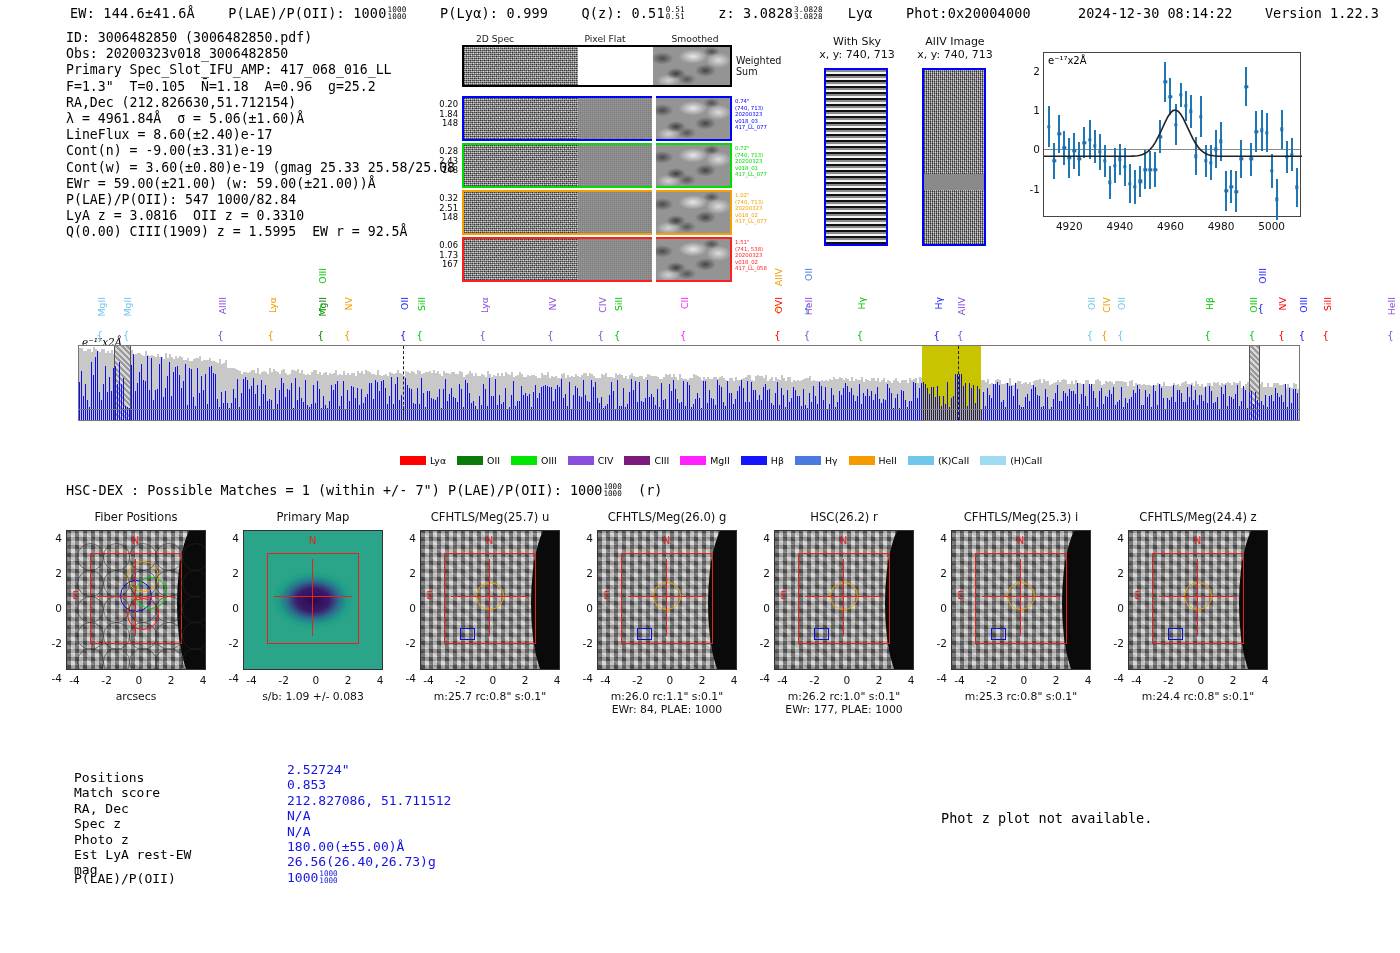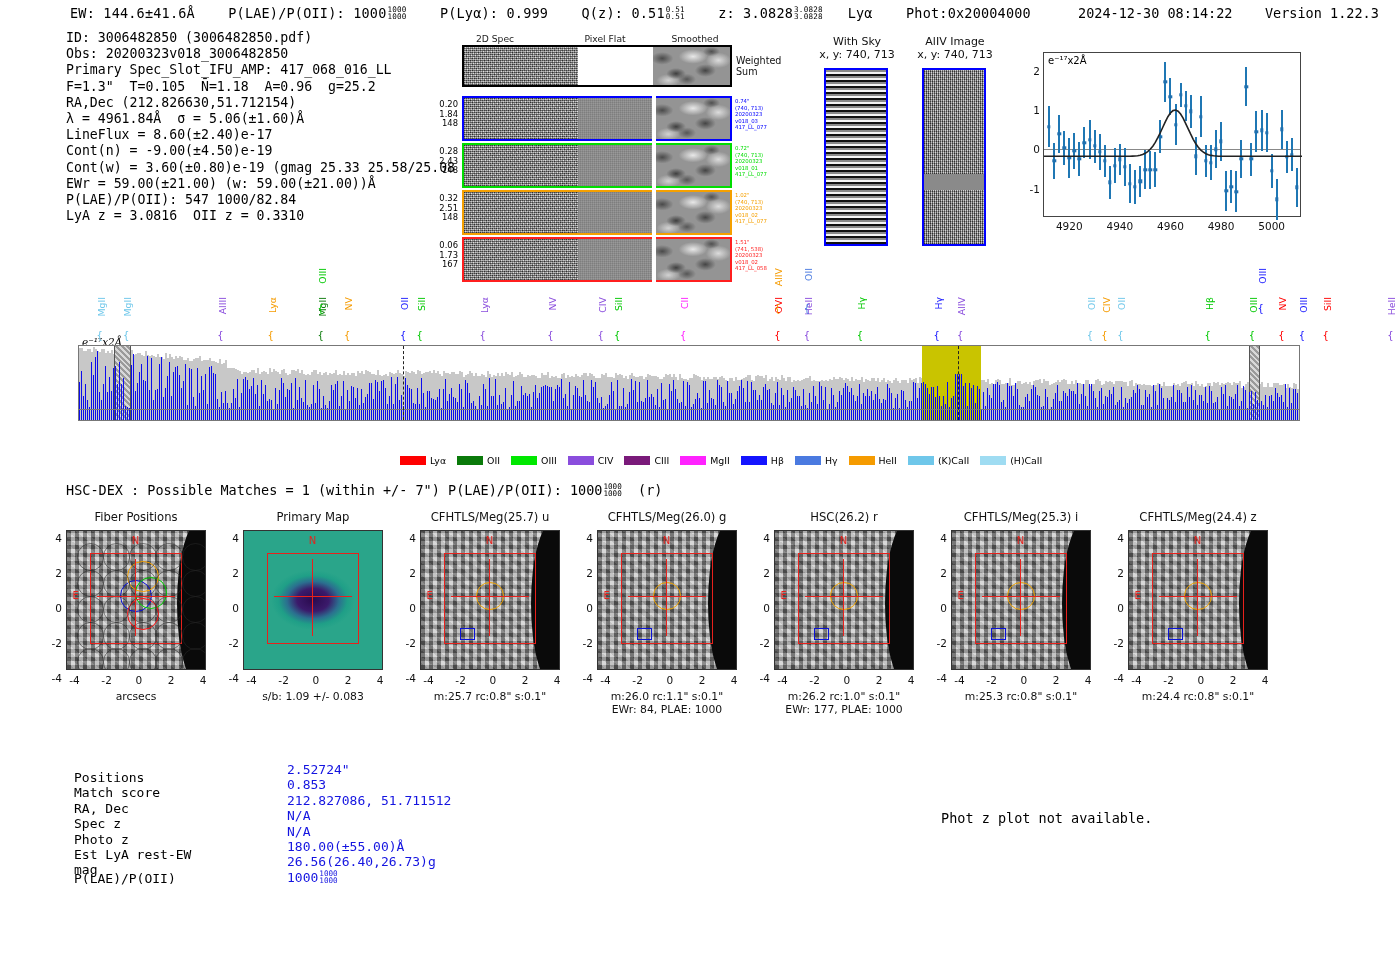--- a/index.html
+++ b/index.html
@@ -163,25 +163,26 @@
 </div>
 
 <div class="abs mono" id="info">
     <div>ID: 3006482850 (3006482850.pdf)</div>
     <div>Obs: 20200323v018_3006482850</div>
     <div>Primary Spec_Slot_IFU_AMP: 417_068_016_LL</div>
     <div>F=1.3"  T=0.105  N̄=1.18  A=0.96  g=25.2</div>
     <div>RA,Dec (212.826630,51.712154)</div>
     <div>λ = 4961.84Å  σ = 5.06(±1.60)Å</div>
     <div>LineFlux = 8.60(±2.40)e-17</div>
-    <div>Cont(n) = -9.00(±4.50)e-19</div>
+    <div>Cont(n) = -9.00(±3.31)e-19</div>
     <div>Cont(w) = 3.60(±0.80)e-19 (gmag 25.33 25.58/25.08 *)</div>
     <div>EWr = 59.00(±21.00) (w: 59.00(±21.00))Å</div>
     <div>P(LAE)/P(OII): 547 1000/82.84</div>
     <div>LyA z = 3.0816  OII z = 0.3310</div>
+    <div>Q(0.00) CIII(1909) z = 1.5995  EW r = 92.5Å</div>
   </div>
 
 <div class="abs" id="spec2d">
     <div class="colhead" style="left: 18px; top: 0px; width: 90px;">2D Spec</div>
     <div class="colhead" style="left: 128px; top: 0px; width: 90px;">Pixel Flat</div>
     <div class="colhead" style="left: 218px; top: 0px; width: 90px;">Smoothed</div>
     <div class="striprow" style="top: 12px; height: 42px;">
       <div class="strip" style="border-color:#000">
         <div class="seg noise"></div>
         <div class="seg flat flatwhite"></div>

